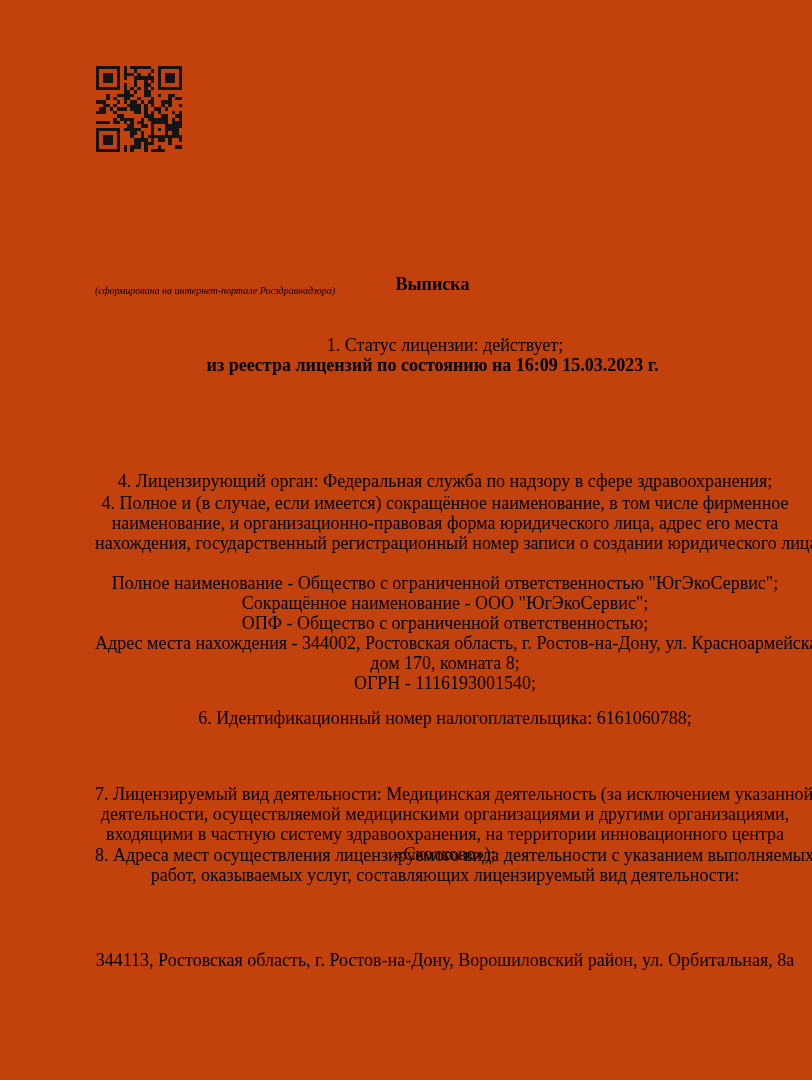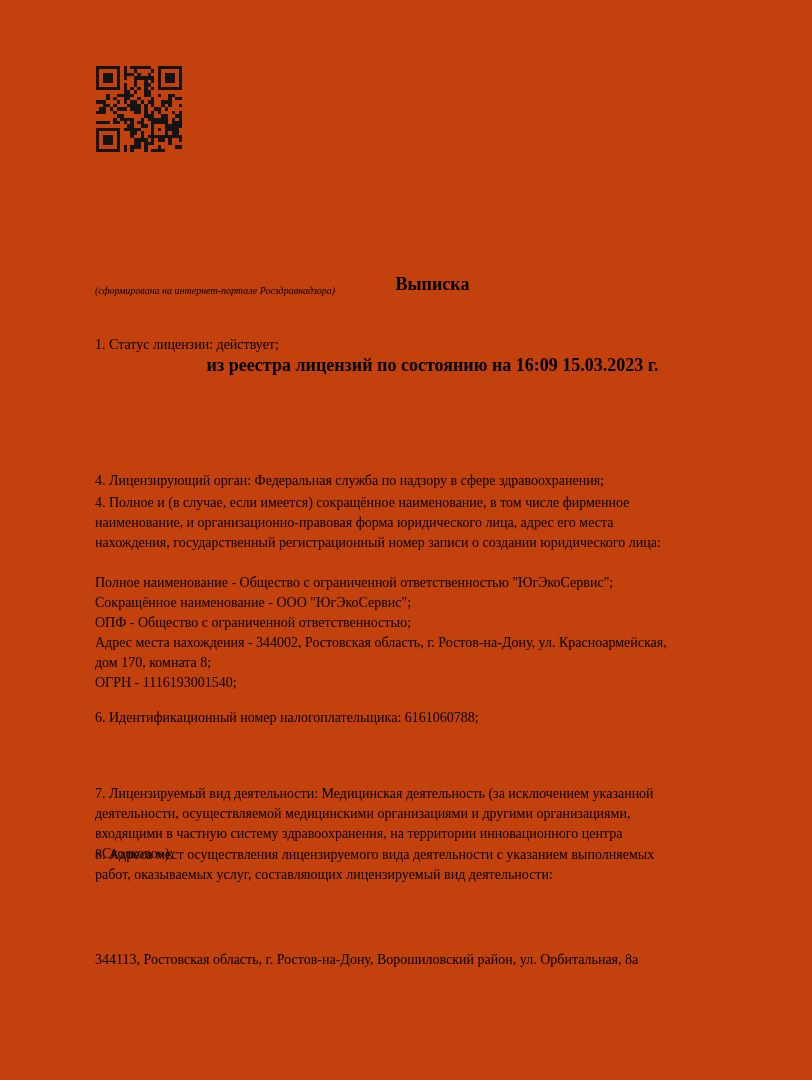--- a/index.html
+++ b/index.html
@@ -41,23 +41,24 @@
     width: 680px;
     font-size: 10px;
     line-height: 16px;
     white-space: pre;
     font-style: italic;
   }
   .para {
     position: absolute;
     left: 95px;
     width: 700px;
-    font-size: 14px;
+    font-size: 18px;
     line-height: 20px;
     white-space: pre;
+    text-align: center;
   }
   .p0 { top: 335px; }
   .p1 { top: 377px; }
   .p2 { top: 417px; }
   .p3 { top: 453px; margin-top: 18px; }
   .p4 { top: 493px; }
   .p5 { top: 573px; }
   .p6 { top: 708px; }
   .p7 { top: 784px; }
   .p8 { top: 845px; }

